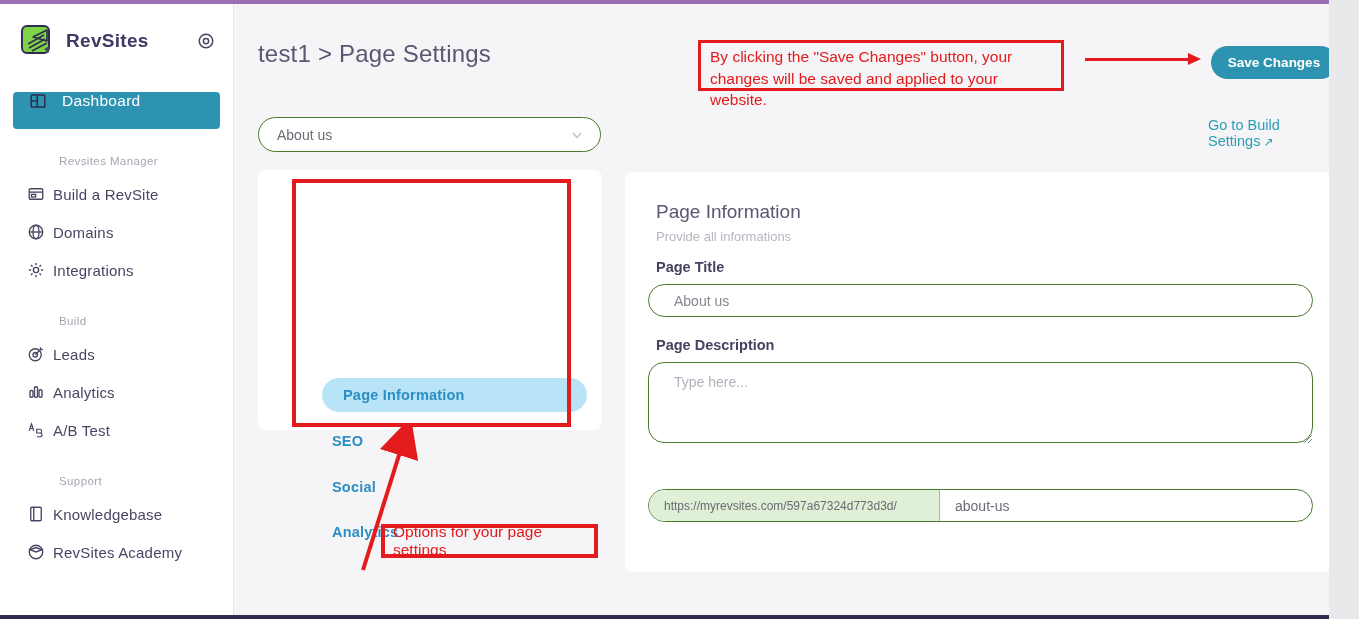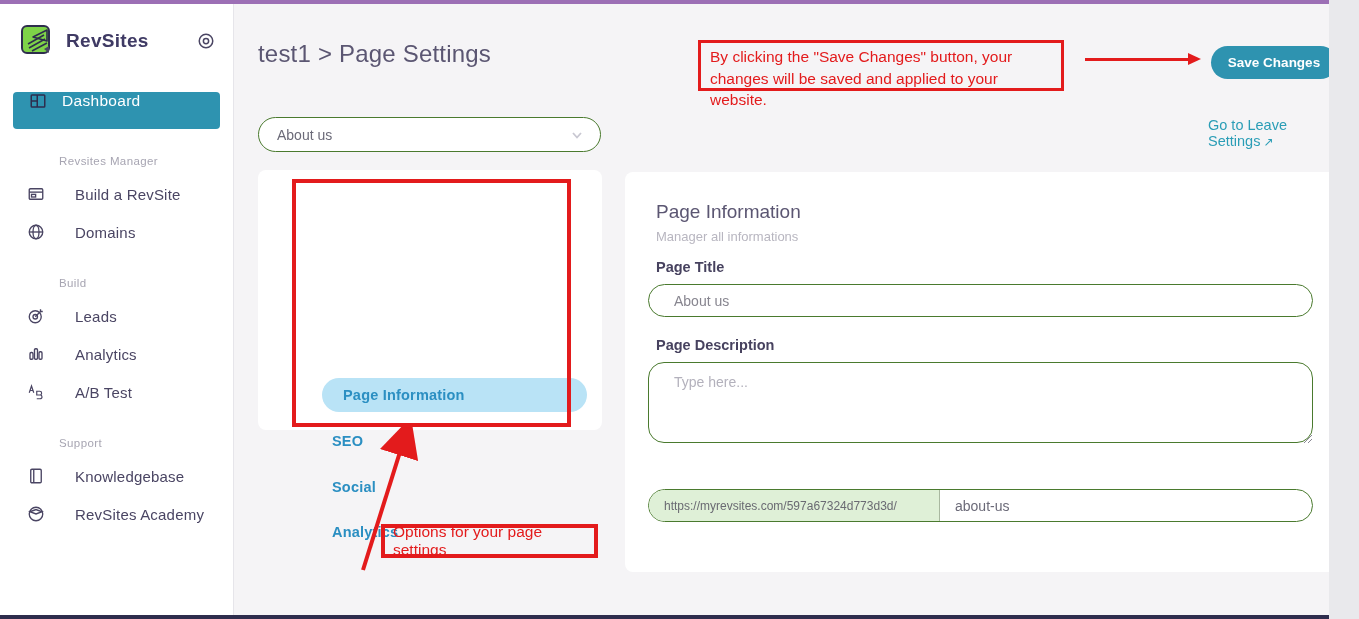--- a/index.html
+++ b/index.html
@@ -17,21 +17,21 @@
   .brand-name { margin-left:12px; font-size:19px; font-weight:bold; color:#3f3a64; letter-spacing:.3px; }
   .brand-dot  { margin-left:auto; width:18px; height:18px; color:#4a4563; }
 
   .dash-item { margin:34px 13px 0 13px; height:37px; background:#2e93b0; border-radius:4px;
                display:flex; padding-left:16px; gap:15px; cursor:pointer; }
   .dash-item .slabel { color:#ffffff; font-size:15.5px; letter-spacing:.3px; }
   .dash-item .sicon  { color:#2e2d4d; }
 
   .side-section { margin-top:26px; }
   .section-label { padding-left:59px; font-size:11.5px; color:#a7a5b2; letter-spacing:.4px; margin-bottom:8px; }
-  .side-item { height:38px; display:flex; align-items:center; padding-left:27px; gap:30px; cursor:pointer; }
+  .side-item { height:38px; display:flex; align-items:center; padding-left:27px; gap:8px; cursor:pointer; }
   .side-item .slabel { font-size:15px; color:#4a4563; letter-spacing:.2px; }
   .sicon { width:18px; height:18px; display:inline-flex; color:#4a4563; flex:0 0 auto; }
   .sicon svg { width:100%; height:100%; }
 
   
   .main { position:absolute; left:234px; top:0; right:0; bottom:0; }
 
   .breadcrumb { position:absolute; left:24px; top:40px; font-size:24px; color:#5b5672; letter-spacing:.2px; }
 
   
@@ -143,20 +143,29 @@
       <div class="side-item">
         <span class="sicon">
           <svg viewBox="0 0 24 24" fill="none" stroke="currentColor" stroke-width="1.8">
             <circle cx="12" cy="12" r="9"></circle>
               <ellipse cx="12" cy="12" rx="4" ry="9"></ellipse>
               <line x1="3" y1="12" x2="21" y2="12"></line>
           </svg>
           </span>
         <span class="slabel">Domains</span>
       </div>
+      <div class="side-item">
+        <span class="sicon">
+          <svg viewBox="0 0 24 24" fill="none" stroke="currentColor" stroke-width="1.8">
+            <circle cx="12" cy="12" r="3.5"></circle>
+            <path d="M12 2.5v3 M12 18.5v3 M2.5 12h3 M18.5 12h3 M5.3 5.3l2.1 2.1 M16.6 16.6l2.1 2.1 M18.7 5.3l-2.1 2.1 M7.4 16.6l-2.1 2.1"></path>
+          </svg>
+          </span>
+        <span class="slabel">Integrations</span>
+      </div>
     </div>
 
     <div class="side-section">
       <div class="section-label">Build</div>
       <div class="side-item">
         <span class="sicon">
           <svg viewBox="0 0 24 24" fill="none" stroke="currentColor" stroke-width="1.8">
             <circle cx="11" cy="13" r="8"></circle>
               <circle cx="11" cy="13" r="3"></circle>
               <path d="M11 13 L18 6 M18 6h3 M18 6V3"></path>
@@ -210,21 +219,21 @@
 
   <div class="main">
 
     <div class="breadcrumb">test1 &gt; Page Settings</div>
 
     <div class="note-box1">By clicking the "Save Changes" button, your changes will be saved and applied to your website.</div>
     <div class="arrow-h"></div>
 
     <button class="save-btn">Save Changes</button>
 
-    <a class="site-link" href="#"><span>Go to Leave Settings</span><span class="ext">↗</span></a>
+    <a class="site-link" href="#"><span>Go to Build Settings</span><span class="ext">↗</span></a>
 
     <div class="page-select">
       <span class="val">About us</span>
       <span class="chev">
         <svg viewBox="0 0 14 14" fill="none" stroke="currentColor" stroke-width="1.8">
             <path d="M3 5 L7 9.5 L11 5"></path>
           </svg>
       </span>
     </div>
 
@@ -233,21 +242,21 @@
         <span>Page Information</span>
       </div>
       <div class="tab-link" style="top:263px;">SEO</div>
       <div class="tab-link" style="top:309px;">Social</div>
       <div class="tab-link" style="top:354px;">Analytics</div>
     </div>
     <div class="tab-rect"></div>
 
     <div class="form-card">
       <div class="fc form-title">Page Information</div>
-      <div class="fc form-subtitle">Manager all informations</div>
+      <div class="fc form-subtitle">Provide all informations</div>
 
       <div class="fc f-label lbl-title">Page Title</div>
       <input class="g-input in-title" value="About us" style="">
 
       <div class="fc f-label lbl-desc">Page Description</div>
       <textarea class="g-input in-desc" placeholder="Type here..." style=""></textarea>
       <span class="resize-grip">
         <svg viewBox="0 0 12 12" stroke="#8a8894" stroke-width="1">
             <line x1="3" y1="11" x2="11" y2="3"></line>
             <line x1="7" y1="11" x2="11" y2="7"></line>

